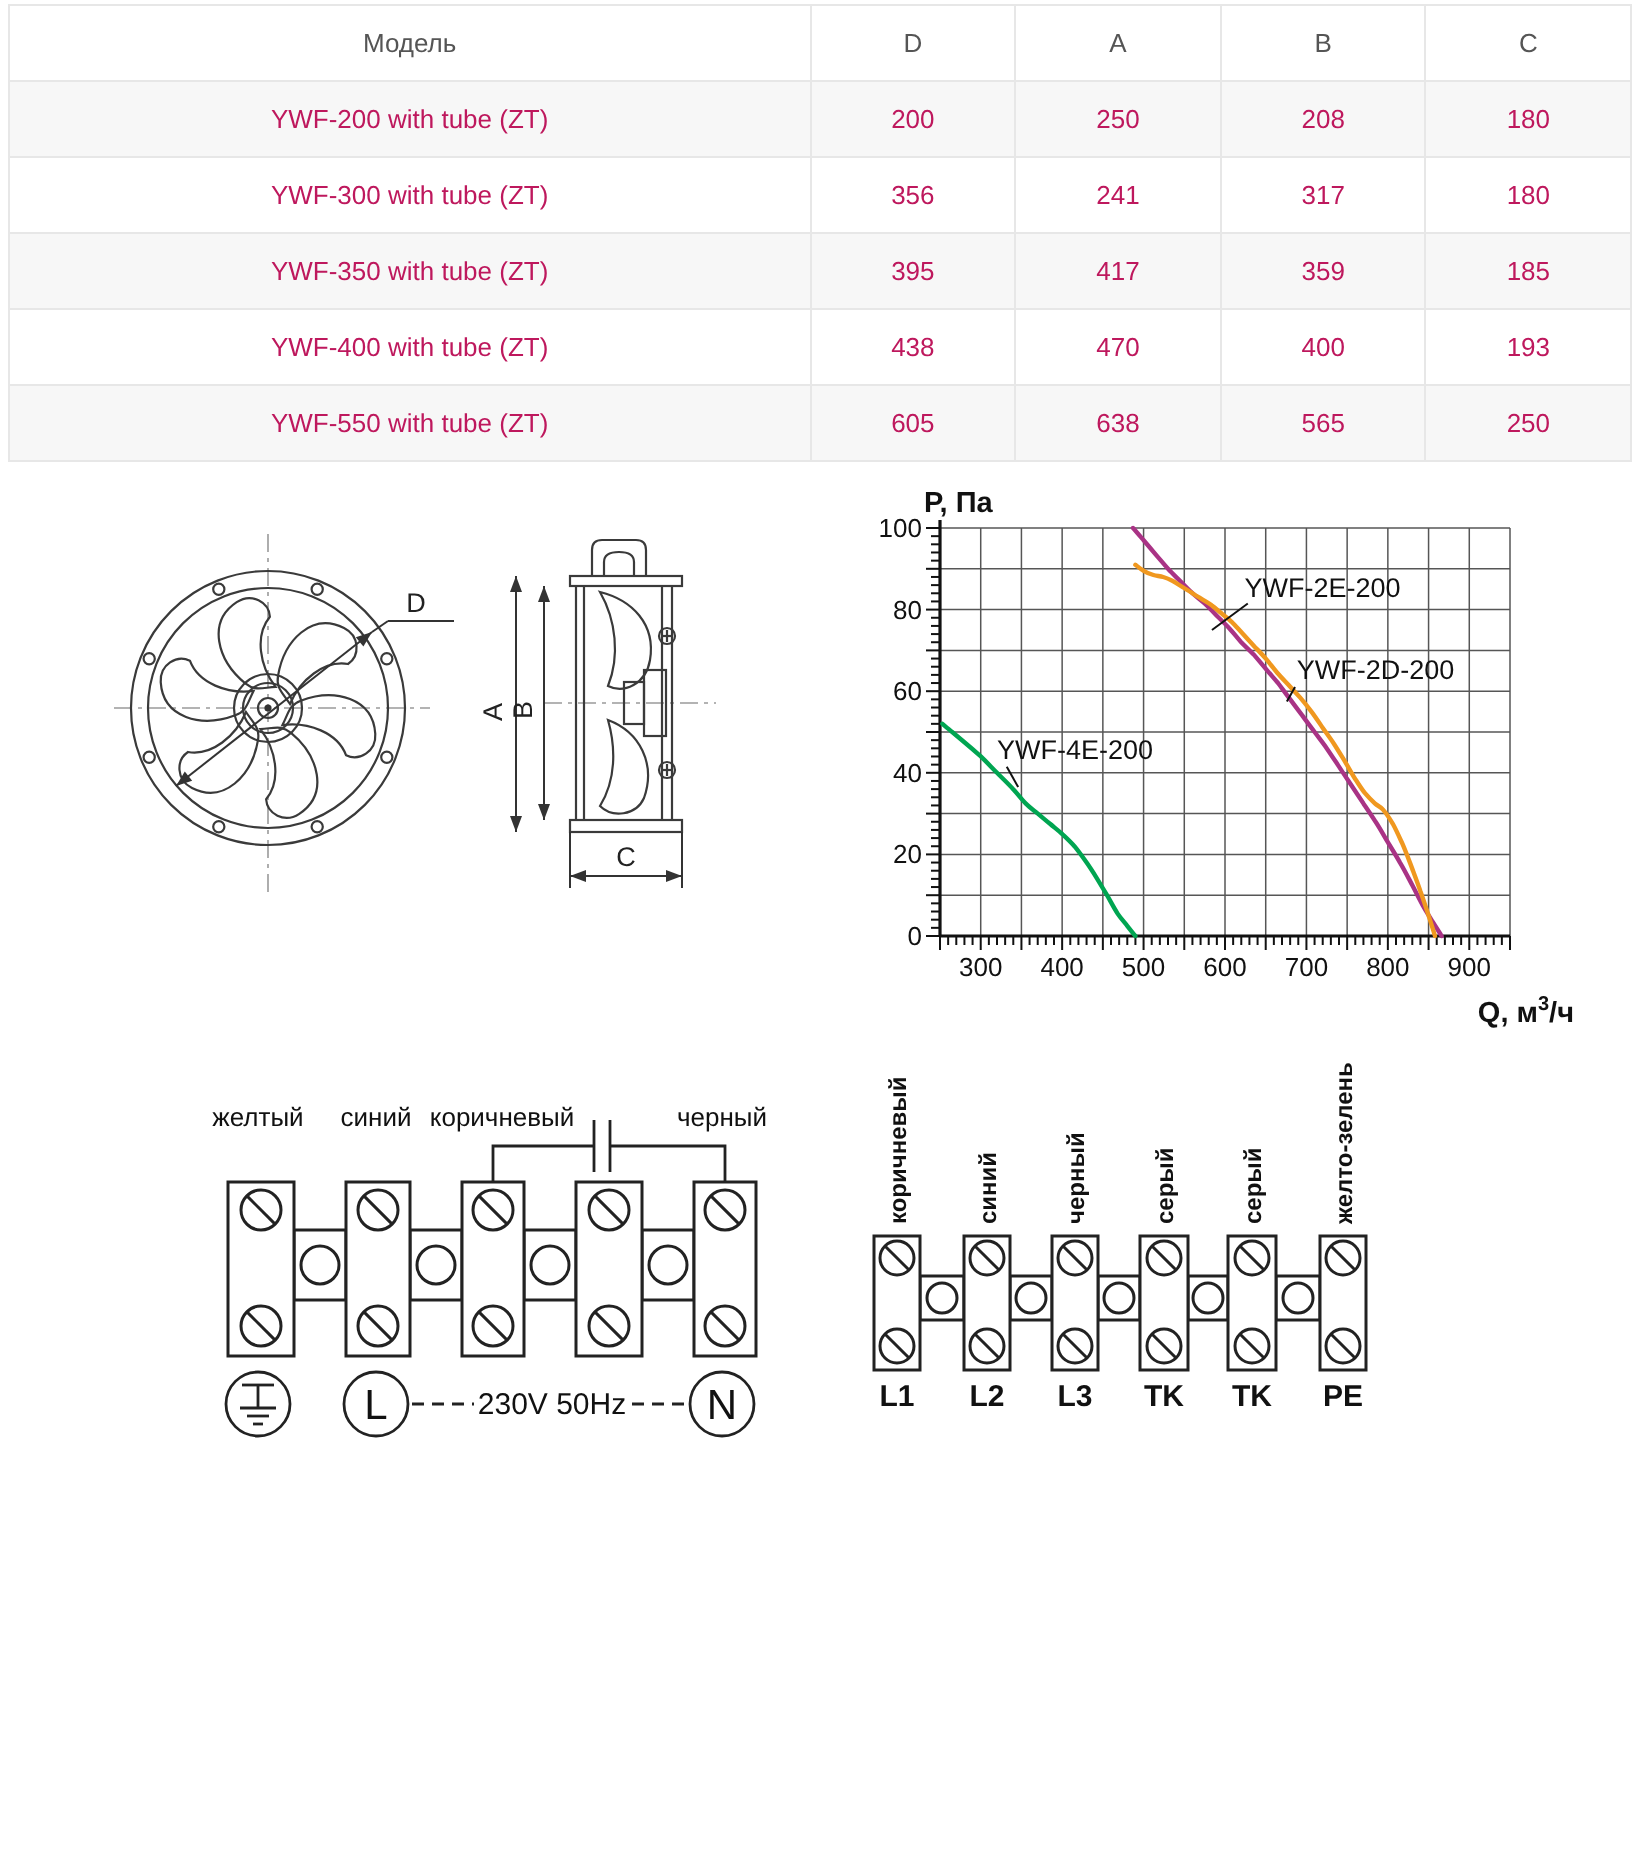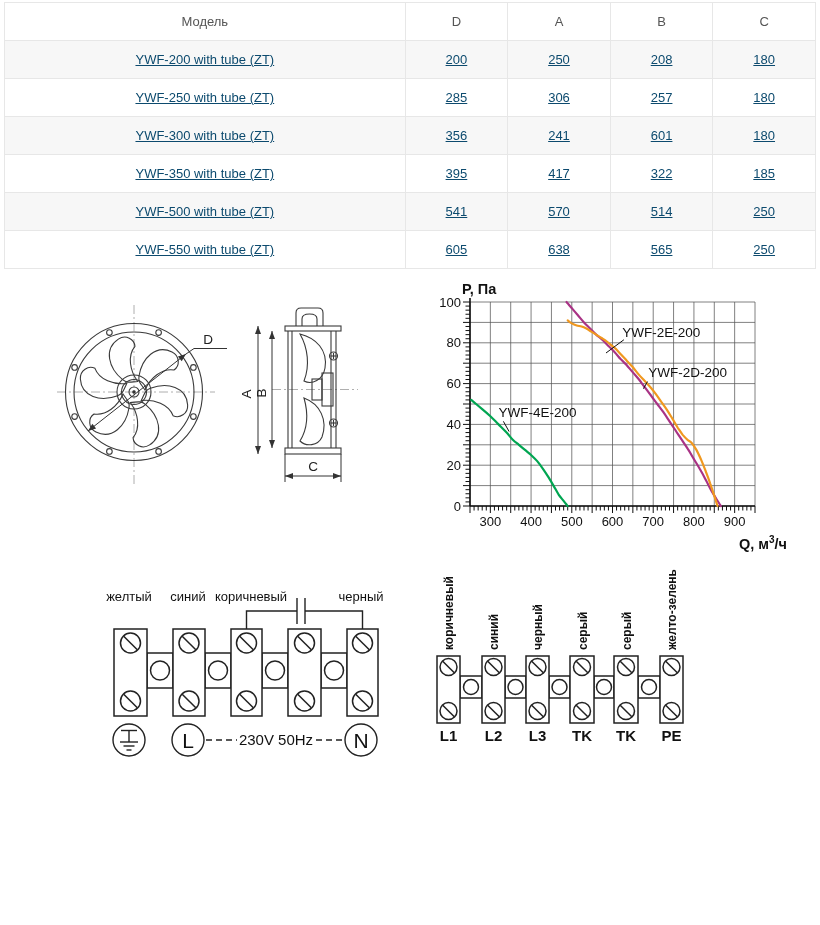--- a/index.html
+++ b/index.html
@@ -1,21 +1,21 @@
 <!DOCTYPE html>
 <html><head>
 <meta charset="utf-8">
 <style>
   html,body{margin:0;padding:0;background:#fff;}
   body{width:820px;height:925px;overflow:hidden;font-family:"Liberation Sans",sans-serif;}
   
   .spec-table{border-collapse:collapse;width:812px;margin:2px 4px 0 4px;table-layout:fixed;}
   .spec-table th,.spec-table td{border:1px solid #e7e7e7;text-align:center;font-size:13px;height:37px;padding:0;}
   .spec-table thead th{color:#555;font-weight:normal;background:#fff;}
-  .spec-table td{color:#0c4a6e;text-decoration:underline;}
+  .spec-table td{color:#be185d;}
   .spec-table tbody tr:nth-child(odd){background:#f7f7f7;}
   .col-model{width:49.4%;} .col-dim{width:12.65%;}
   
   .mid{position:relative;height:300px;}
   .bottom{position:relative;height:249px;}
   .abs{position:absolute;}
   
   .svg-label{font:13px "Liberation Sans",sans-serif;fill:#111;text-anchor:middle;}
   .svg-label-rot{font:bold 12px "Liberation Sans",sans-serif;fill:#111;}
   .term-label{font:bold 15px "Liberation Sans",sans-serif;fill:#111;text-anchor:middle;}
@@ -52,46 +52,39 @@
     </thead>
   <tbody id="table-body">
       <tr>
         <td>YWF-200 with tube (ZT)</td>
         <td>200</td>
         <td>250</td>
         <td>208</td>
         <td>180</td>
       </tr>
       <tr>
-        <td>YWF-250 with tube (ZT)</td>
-        <td>285</td>
-        <td>306</td>
-        <td>257</td>
-        <td>180</td>
-      </tr>
-      <tr>
         <td>YWF-300 with tube (ZT)</td>
         <td>356</td>
         <td>241</td>
-        <td>601</td>
+        <td>317</td>
         <td>180</td>
       </tr>
       <tr>
         <td>YWF-350 with tube (ZT)</td>
         <td>395</td>
         <td>417</td>
-        <td>322</td>
+        <td>359</td>
         <td>185</td>
       </tr>
       <tr>
-        <td>YWF-500 with tube (ZT)</td>
-        <td>541</td>
-        <td>570</td>
-        <td>514</td>
-        <td>250</td>
+        <td>YWF-400 with tube (ZT)</td>
+        <td>438</td>
+        <td>470</td>
+        <td>400</td>
+        <td>193</td>
       </tr>
       <tr>
         <td>YWF-550 with tube (ZT)</td>
         <td>605</td>
         <td>638</td>
         <td>565</td>
         <td>250</td>
       </tr>
     </tbody>
 </table>

